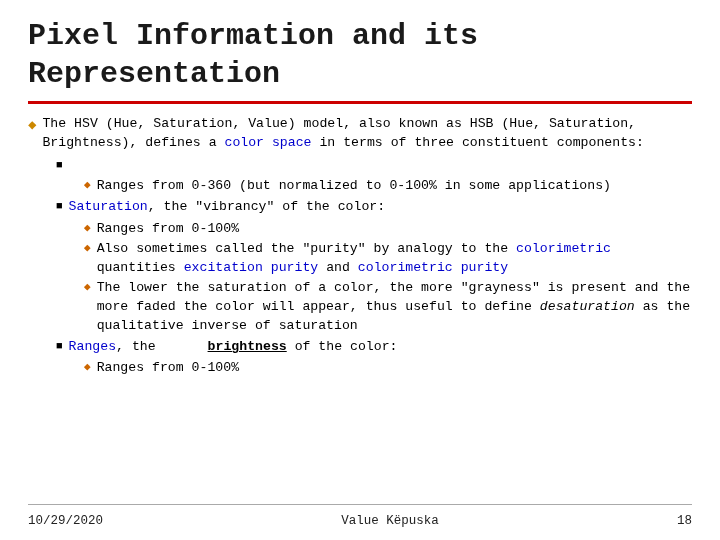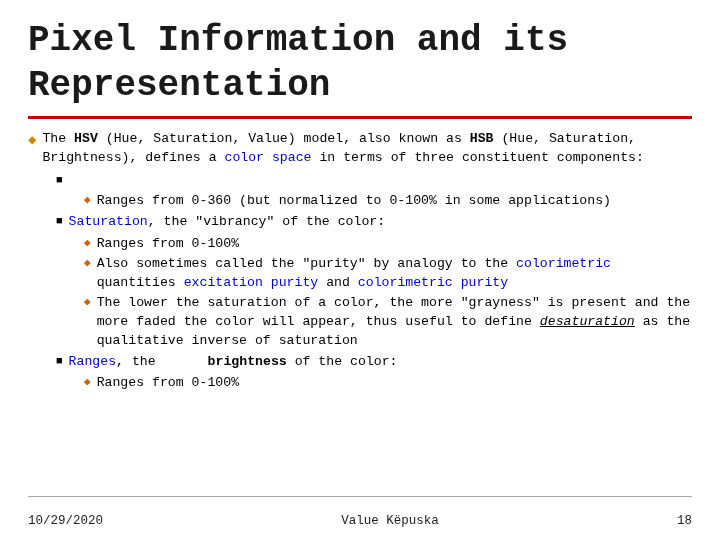--- a/index.html
+++ b/index.html
@@ -13,21 +13,21 @@
       overflow: hidden;
     }
     .slide {
       width: 720px;
       height: 540px;
       padding: 18px 28px 12px 28px;
       display: flex;
       flex-direction: column;
     }
     .title {
-      font-size: 36px;
+      font-size: 30px;
       font-weight: bold;
       color: #1a1a1a;
       line-height: 1.25;
       margin-bottom: 8px;
     }
     .divider {
       height: 3px;
       background: #cc0000;
       margin-bottom: 10px;
       width: 100%;
@@ -76,28 +76,28 @@
     .diamond-small {
       color: #cc6600;
       font-size: 11px;
       margin-right: 6px;
       margin-top: 2px;
       flex-shrink: 0;
     }
     .underline-link {
       color: #0000cc;
     }
-    .bold { font-weight: bold; }
-    .italic { font-style: italic; text-decoration: underline; }
+    .bold { font-weight: normal; }
+    .italic { font-style: italic; }
     .footer {
       display: flex;
       justify-content: space-between;
       align-items: center;
       border-top: 1px solid #aaa;
-      padding-top: 17px;
+      padding-top: 9px;
       margin-top: 6px;
       font-size: 12.5px;
       color: #222;
     }
   </style>
 </head>
 <body>
 
 <div class="slide">
   <div class="title">
@@ -142,21 +142,21 @@
     <div class="level2">
       <span class="diamond-small">◆</span>
       <span>
         The lower the saturation of a color, the more "grayness" is present and the more faded the color will appear, thus useful to define <span class="italic">desaturation</span> as the qualitative inverse of saturation
       </span>
     </div>
 
     <div class="level1">
       <span class="square-bullet">■</span>
       <span>
-        <span class="underline-link">Ranges</span>, the <span style="font-weight:bold;padding-left:44px;">brightness</span> of the color:
+        <span class="underline-link">Ranges</span>, the <span style="text-decoration:underline;font-weight:bold;padding-left:44px;">brightness</span> of the color:
       </span>
     </div>
     <div class="level2">
       <span class="diamond-small">◆</span>
       <span>Ranges from 0-100%</span>
     </div>
 
   </div>
 
   <div class="footer">

